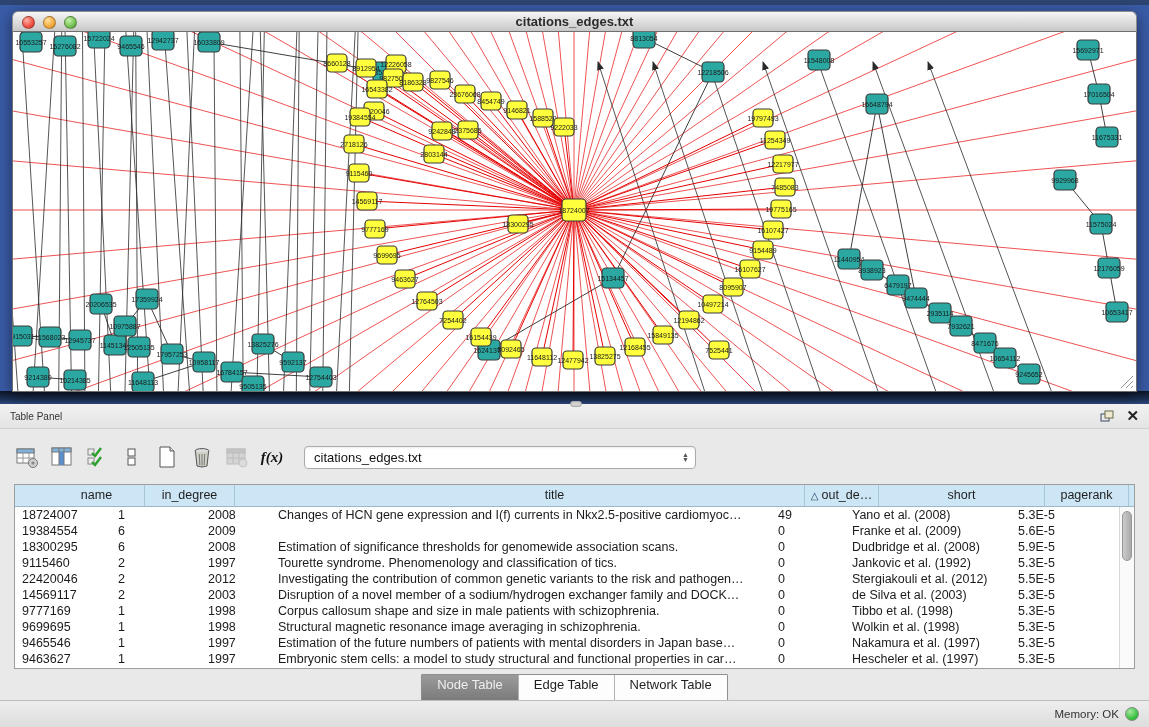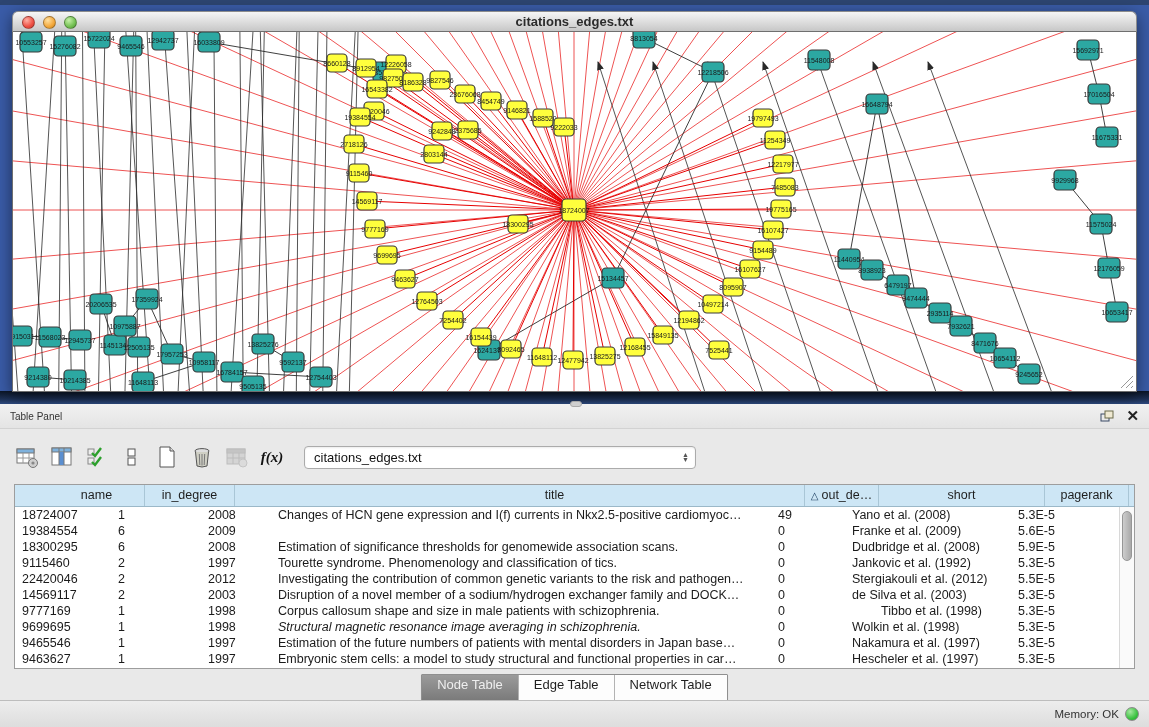--- a/index.html
+++ b/index.html
@@ -813,28 +813,28 @@
           <div class="td" style="width: 74px;">0</div>
           <div class="td" style="width: 166px;">de Silva et al. (2003)</div>
           <div class="td" style="width: 84px;">5.3E-5</div>
         </div>
         <div class="tr">
           <div class="td" style="width: 96px;">9777169</div>
           <div class="td" style="width: 90px;">1</div>
           <div class="td" style="width: 70px;">1998</div>
           <div class="td" style="width: 500px;">Corpus callosum shape and size in male patients with schizophrenia.</div>
           <div class="td" style="width: 74px;">0</div>
-          <div class="td" style="width: 166px; text-align: center;">Tibbo et al. (1998)</div>
+          <div class="td" style="width: 166px;">Tibbo et al. (1998)</div>
           <div class="td" style="width: 84px;">5.3E-5</div>
         </div>
         <div class="tr">
           <div class="td" style="width: 96px;">9699695</div>
           <div class="td" style="width: 90px;">1</div>
           <div class="td" style="width: 70px;">1998</div>
-          <div class="td" style="width: 500px; font-style: italic;">Structural magnetic resonance image averaging in schizophrenia.</div>
+          <div class="td" style="width: 500px;">Structural magnetic resonance image averaging in schizophrenia.</div>
           <div class="td" style="width: 74px;">0</div>
           <div class="td" style="width: 166px;">Wolkin et al. (1998)</div>
           <div class="td" style="width: 84px;">5.3E-5</div>
         </div>
         <div class="tr">
           <div class="td" style="width: 96px;">9465546</div>
           <div class="td" style="width: 90px;">1</div>
           <div class="td" style="width: 70px;">1997</div>
           <div class="td" style="width: 500px;">Estimation of the future numbers of patients with mental disorders in Japan base…</div>
           <div class="td" style="width: 74px;">0</div>

